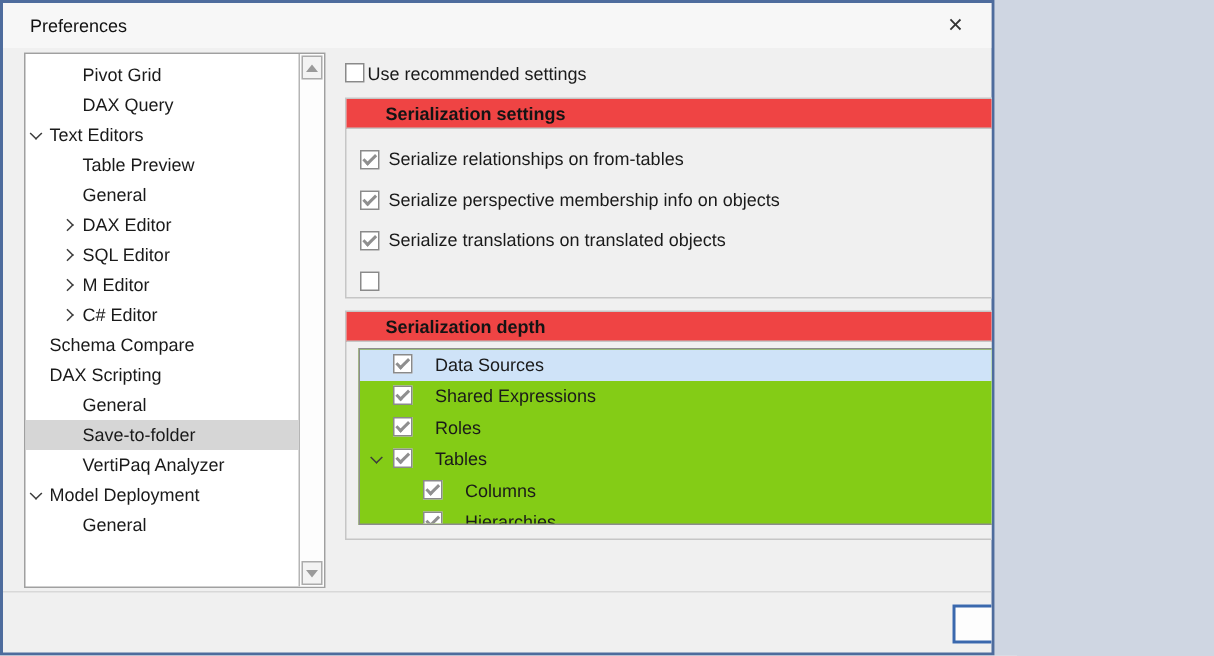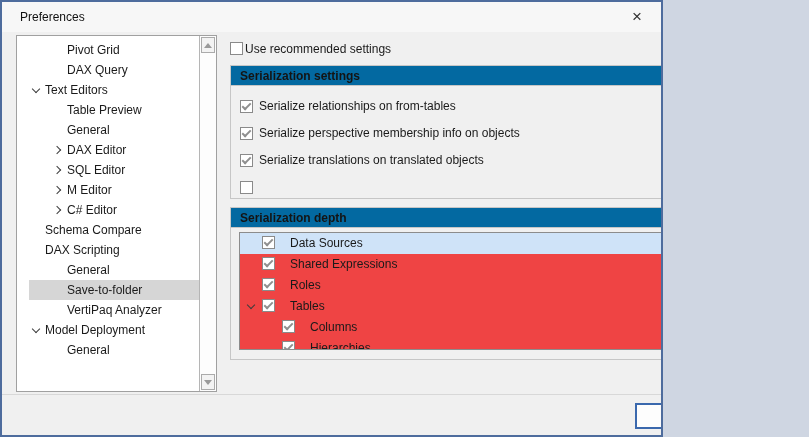--- a/index.html
+++ b/index.html
@@ -15,21 +15,21 @@
   .close-btn {
     position:absolute; right:4px; top:0; width:40px; height:29px;
     display:flex; align-items:center; justify-content:center;
     font-size:17px; color:#333; cursor:default;
   }
   
   .tree-panel {
     position:absolute; left:14px; top:33px; width:201px; height:357px;
     background:#ffffff; border:1px solid #a0a0a0;
   }
-  .tree-rows { position:absolute; left:0; top:4px; right:17px; bottom:0; overflow:hidden;padding-left:12px; }
+  .tree-rows { position:absolute; left:0; top:4px; right:17px; bottom:0; overflow:hidden; }
   .trow { position:relative; height:20px; display:flex; align-items:center; white-space:nowrap; }
   .trow.sel { background:#d6d6d6; }
   .trow .tlabel { pointer-events:none; }
   .trow.lvl1 .tlabel { margin-left:16px; }
   .trow.lvl2 .tlabel { margin-left:38px; }
   .chev { position:absolute; width:6px; height:6px; border:solid #3c3c3c; border-width:0 1.2px 1.2px 0; }
   .chev.down  { transform:rotate(45deg);  margin-top:-2px; }
   .chev.right { transform:rotate(-45deg); }
   .trow.lvl1 .chev { left:4px; }
   .trow.lvl2 .chev { left:25px; }
@@ -52,30 +52,30 @@
   }
   .cb.checked::after {
     content:""; width:7px; height:3px; margin-top:-2px;
     border-left:2px solid #8f8f8f; border-bottom:2px solid #8f8f8f;
     transform:rotate(-45deg);
   }
   .toprow { position:absolute; left:228px; top:39px; height:15px; display:flex; align-items:center; gap:2px; }
   
   .group { position:absolute; left:228px; width:574px; border:1px solid #c6c6c6; background:#f0f0f0; }
   .group-header {
-    height:20px; background:#0369a1; border-bottom:1px solid #c6c6c6;
-    display:flex; align-items:center; padding-left:9px; font-weight:bold; color:#141414;
+    height:20px; background:#ef4444; border-bottom:1px solid #c6c6c6;
+    display:flex; align-items:center; padding-left:26px; font-weight:bold; color:#141414;
   }
   #group-settings { top:63px; height:134px; }
   #group-depth    { top:205px; height:153px; }
   .optrow { height:14px; margin:13px 0 0 9px; display:flex; align-items:center; gap:6px; }
   
   .depth-list {
     position:absolute; left:8px; top:24px; width:557px; height:118px;
-    background:#ef4444; border:1px solid #8c8c8c; overflow:hidden;
+    background:#84cc16; border:1px solid #8c8c8c; overflow:hidden;
   }
   .drow { position:relative; height:21px; }
   .drow.sel { background:#cfe3f8; }
   .drow .chev { left:8px; top:8px; }
   .drow .cb { position:absolute; top:3px; }
   .drow.lvl0 .cb { left:22px; } .drow.lvl1 .cb { left:42px; }
   .drow .dlabel { position:absolute; top:3px; }
   .drow.lvl0 .dlabel { left:50px; } .drow.lvl1 .dlabel { left:70px; }
   .list-scroll {
     position:absolute; top:0; right:0; width:17px; bottom:0;

